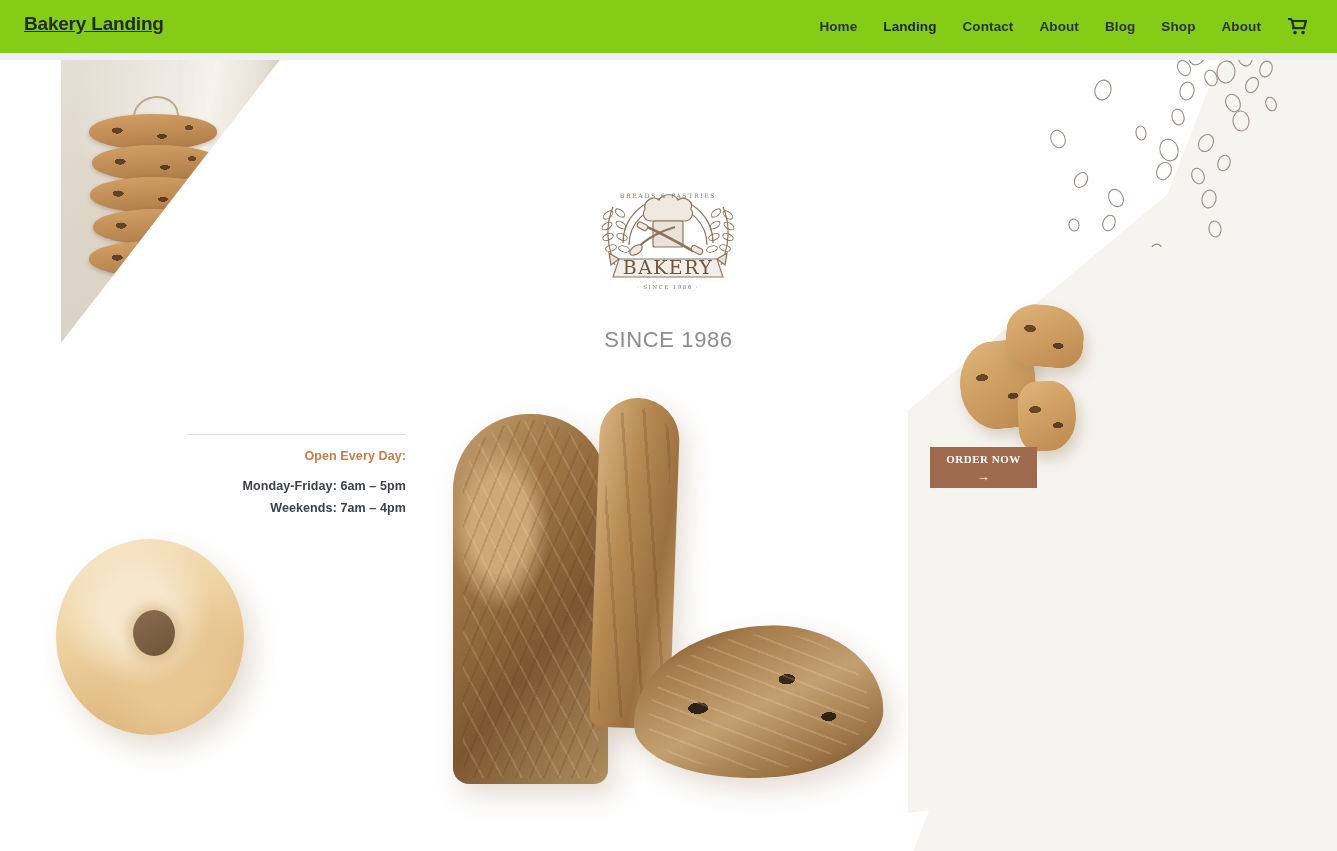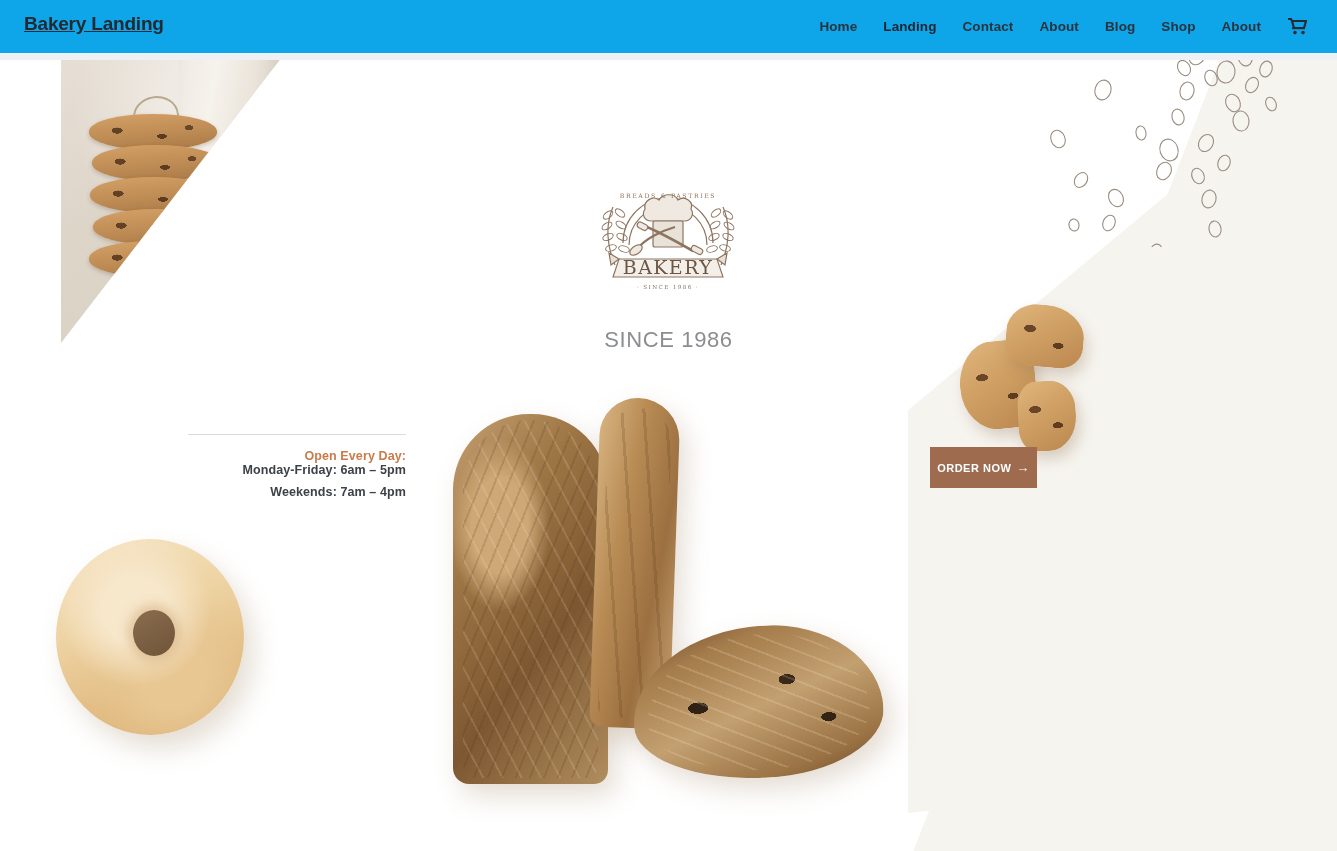--- a/index.html
+++ b/index.html
@@ -8,21 +8,21 @@
     width:1337px; height:851px;
     background:#ffffff;
     font-family:"Liberation Sans", sans-serif;
     overflow:hidden;
   }
 
   
   .site-header{
     position:absolute; top:0; left:0;
     width:1337px; height:53px;
-    background:#0ea5e9;
+    background:#84cc16;
     display:flex; align-items:center;
     z-index:60;
   }
   .header-underline{
     position:absolute; top:53px; left:0;
     width:1337px; height:7px;
     background:#eef1f4;
     z-index:59;
   }
   .brand{
@@ -201,21 +201,21 @@
   .hours{
     position:absolute; left:88px; top:396px;
     width:318px;
     text-align:right;
   }
   .hours-title{
     font-size:12.5px;
     font-weight:bold;
     color:#c97b4a;
     letter-spacing:0.1px;
-    margin-bottom:0;
+    margin-bottom:16px;
   }
   .hours-line{
     font-size:12.5px;
     font-weight:bold;
     color:#3c4248;
     margin-bottom:8px;
     letter-spacing:0.1px;
   }
 
   
@@ -308,27 +308,28 @@
     background:repeating-linear-gradient(24deg, rgba(255,243,220,.16) 0 2px, rgba(255,255,255,0) 2px 14px);
   }
 
   
   .order-btn{
     position:absolute; left:930px; top:394px;
     width:107px; height:41px;
     background:#9e6b4e;
     color:#ffffff;
     border:none;
-    font-family:Liberation Sans, sans-serif;
+    font-family:Liberation Serif, serif;
     font-size:11px;
     font-weight:bold;
     letter-spacing:0.5px;
     cursor:pointer;
     display:flex; align-items:center; justify-content:center;
     gap:5px;
+    flex-direction:column;
   }
   .order-arrow{ font-size:13px; line-height:1; }
 </style>
 </head>
 <body>
 
 <div class="site-header">
   <a class="brand" href="#">Bakery Landing</a>
 
   <nav class="main-nav">

